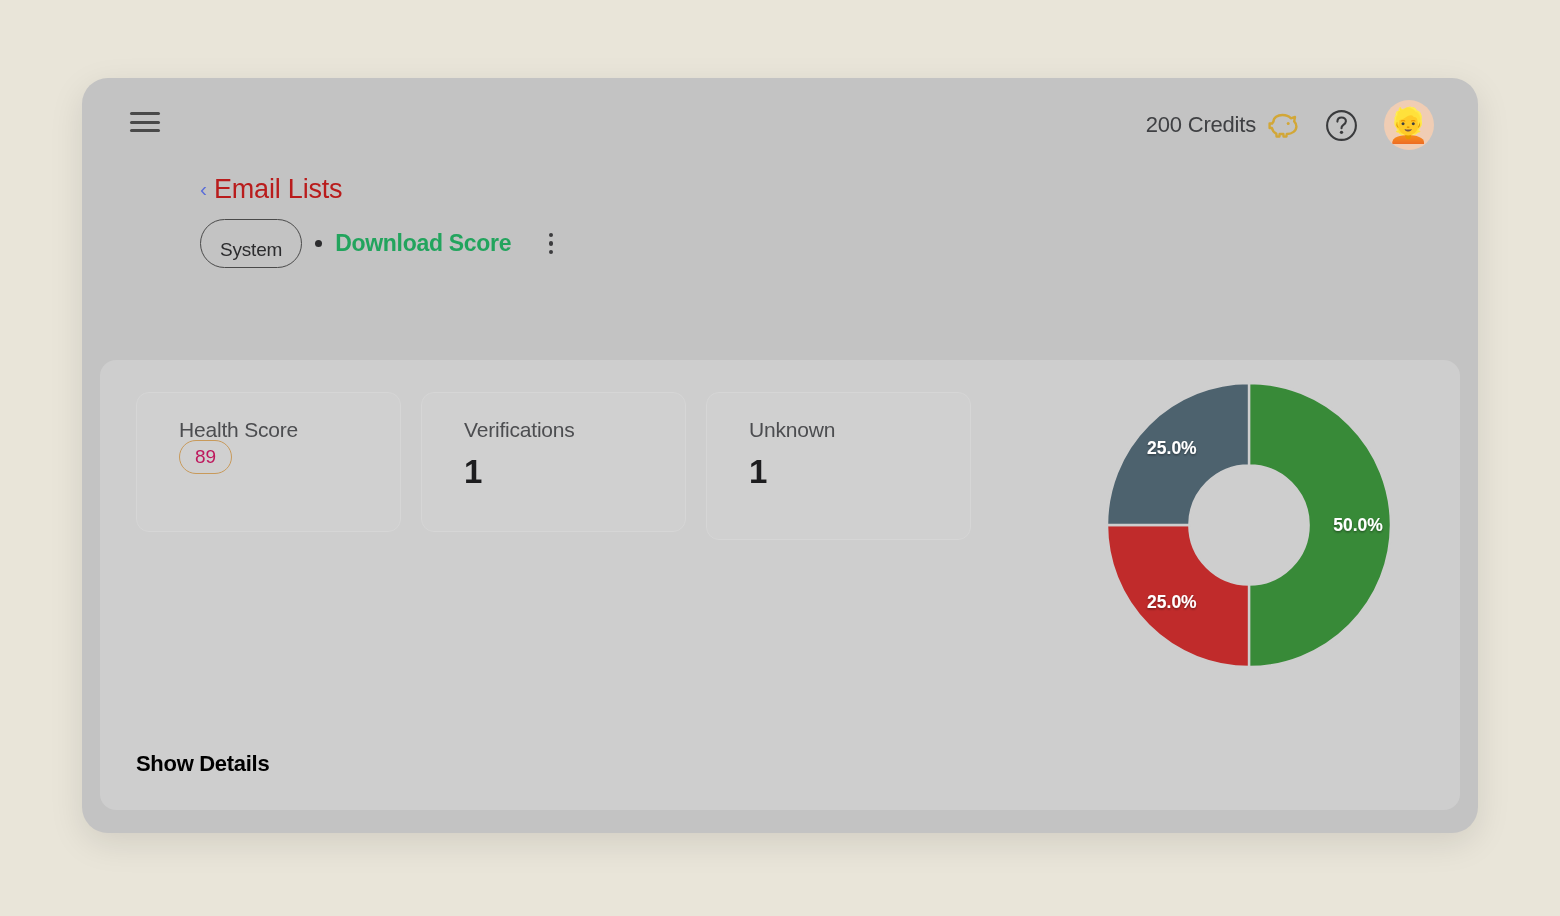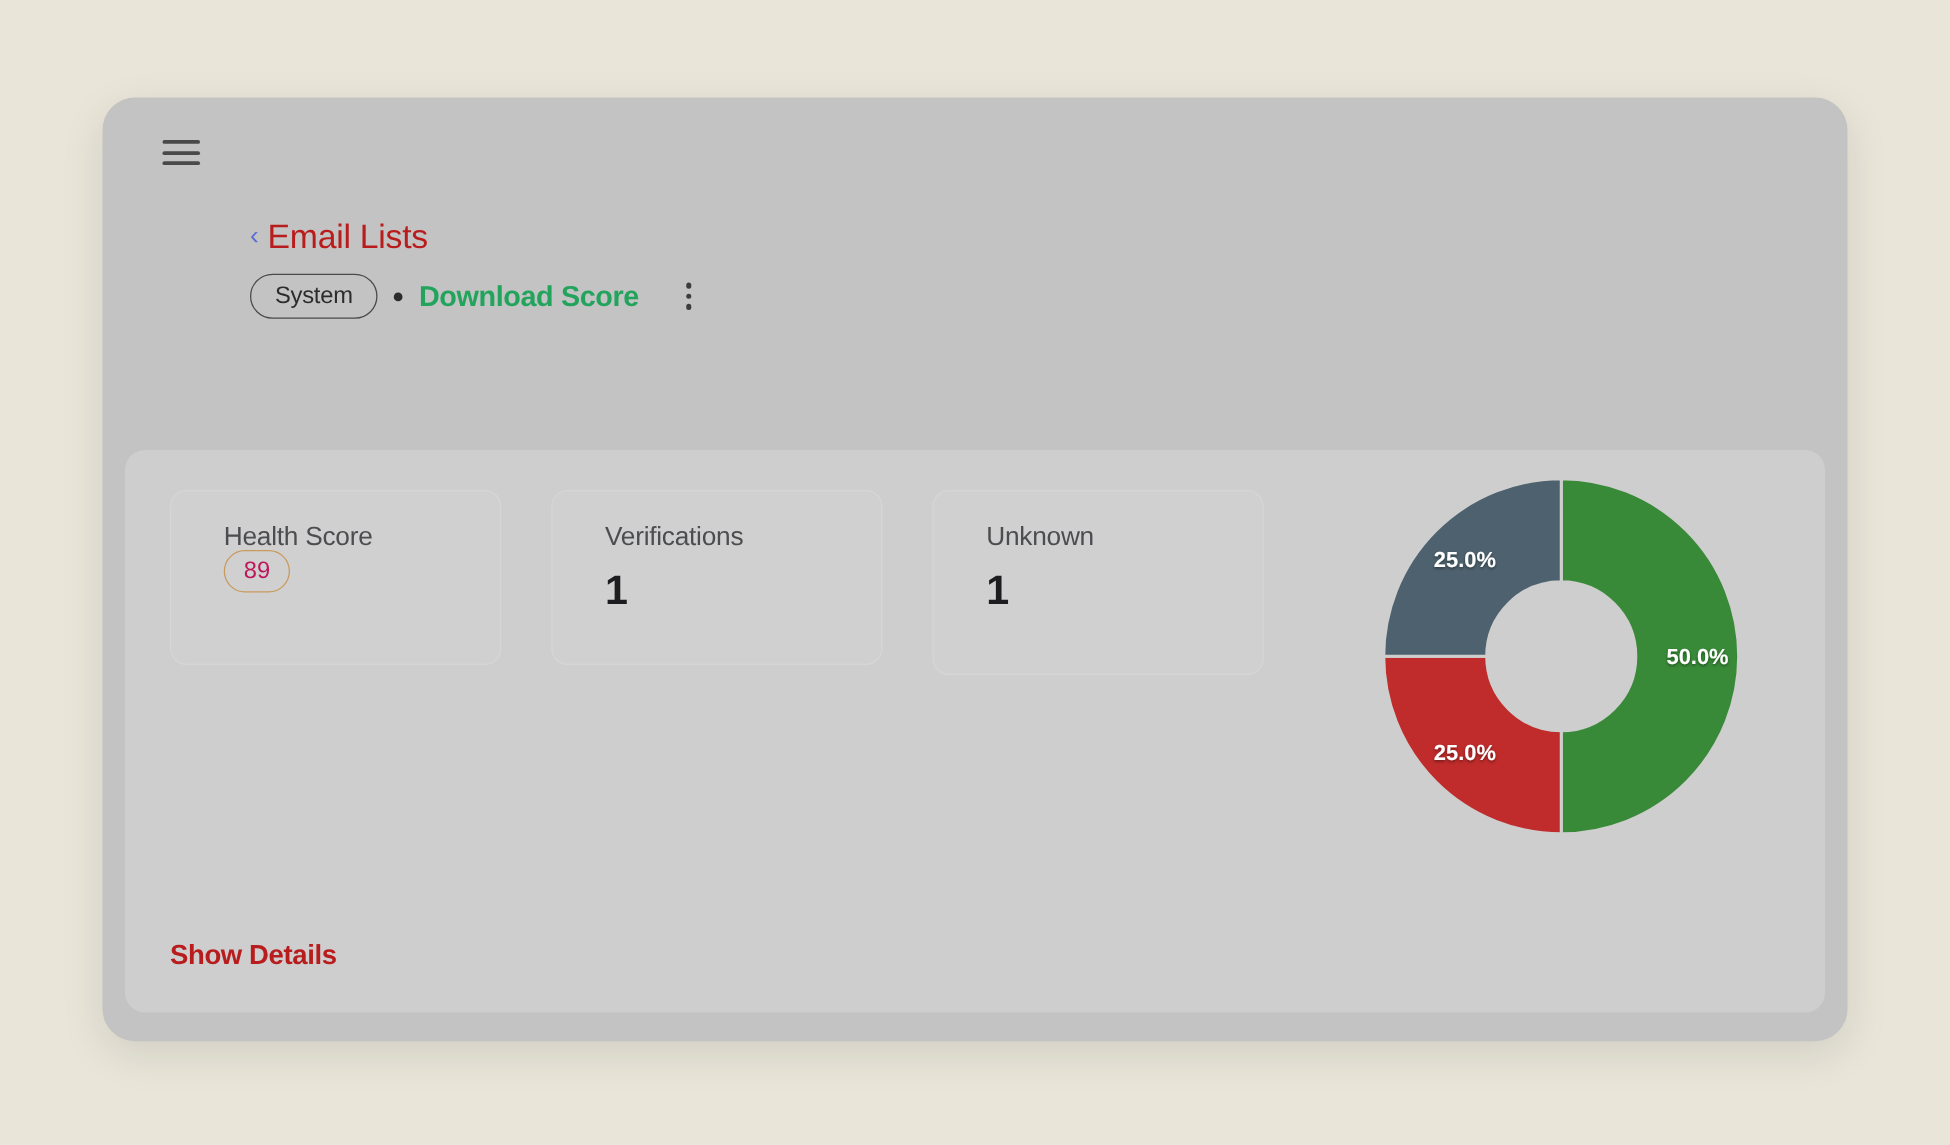--- a/index.html
+++ b/index.html
@@ -132,21 +132,21 @@
   .meta-row {
     margin-top: 14px;
     display: flex;
     align-items: center;
     gap: 13px;
   }
 
   .pill-system {
     border: 1.6px solid #4a4a4a;
     border-radius: 999px;
-    padding: 7px 19px 8px;
+    padding: 20px 19px 8px;
     font-size: 19px;
     color: #2c2c2e;
     letter-spacing: -0.2px;
     background: transparent;
     cursor: pointer;
     line-height: 1;
   }
 
   .dot-sep {
     width: 7px;
@@ -199,21 +199,21 @@
     position: relative;
     width: 100%;
     height: 100%;
     padding: 32px 36px;
   }
 
   
   .cards-grid {
     display: flex;
     flex-wrap: wrap;
-    gap: 29px 40px;
+    gap: 29px 20px;
     width: 880px;
   }
 
   .stat-card {
     width: 265px;
     height: 140px;
     background: #d0d0d0;
     border: 1.4px solid #d6d6d6;
     border-radius: 13px;
     padding: 26px 0 0 42px;
@@ -245,21 +245,21 @@
     font-size: 19px;
     font-weight: 500;
     padding: 6px 15px 7px;
     line-height: 1;
   }
 
   .show-details {
     position: absolute;
     left: 36px;
     bottom: 33px;
-    color: #b91c1c;
+    color: #000000;
     font-size: 22px;
     font-weight: 600;
     letter-spacing: -0.3px;
     cursor: pointer;
   }
 
   
   .chart-wrap {
     position: absolute;
     right: 68px;
@@ -282,20 +282,45 @@
 <div class="app-window">
 
   <div class="topbar">
 
     <div class="hamburger">
       <span></span>
       <span></span>
       <span></span>
     </div>
 
+    <div class="topbar-right">
+
+      <div class="credits">
+        <span class="credits-text">200 Credits</span>
+        <svg class="piggy-icon" width="32" height="26" viewBox="0 0 32 26">
+          <path d="M6.5 9.5 C6.5 5.5 10.5 3 15.5 3 C19 3 22 4.2 23.8 6.3 L28 5 L27.2 9.4
+                   C28.6 10.8 29.4 12.6 29.4 14.5 C29.4 18.8 25.2 22 19.8 22 L19.4 24.6
+                   L16.6 24.6 L16.4 22 L12.6 22 L12.4 24.6 L9.6 24.6 L9.3 21.6
+                   C7 20.4 5.4 18.4 4.9 16 L2.6 16 L2.6 11.5 L5.1 11.5 Z" fill="none" stroke="#d2a737" stroke-width="2.4" stroke-linejoin="round"></path>
+          <circle cx="21.2" cy="11.6" r="1.5" fill="#d2a737"></circle>
+        </svg>
+      </div>
+
+      <svg class="help-icon" width="33" height="33" viewBox="0 0 33 33">
+        <circle cx="16.5" cy="16.5" r="14.4" fill="none" stroke="#3a3b3d" stroke-width="2.1"></circle>
+        <path d="M12.4 12.6 C12.4 9.9 14.3 8.5 16.6 8.5 C19.1 8.5 20.9 10.1 20.9 12.3
+                 C20.9 14.4 19.4 15.3 17.9 16.3 C16.9 17 16.5 17.7 16.5 19.2" fill="none" stroke="#3a3b3d" stroke-width="2.1" stroke-linecap="round"></path>
+        <circle cx="16.5" cy="23.3" r="1.65" fill="#3a3b3d"></circle>
+      </svg>
+
+      <div class="avatar">
+        <span>👱</span>
+      </div>
+
+    </div>
   </div>
 
   <div class="page-header">
 
     <div class="breadcrumb">
       <span class="breadcrumb-chevron">‹</span>
       <span class="breadcrumb-label">Email Lists</span>
     </div>
 
 

